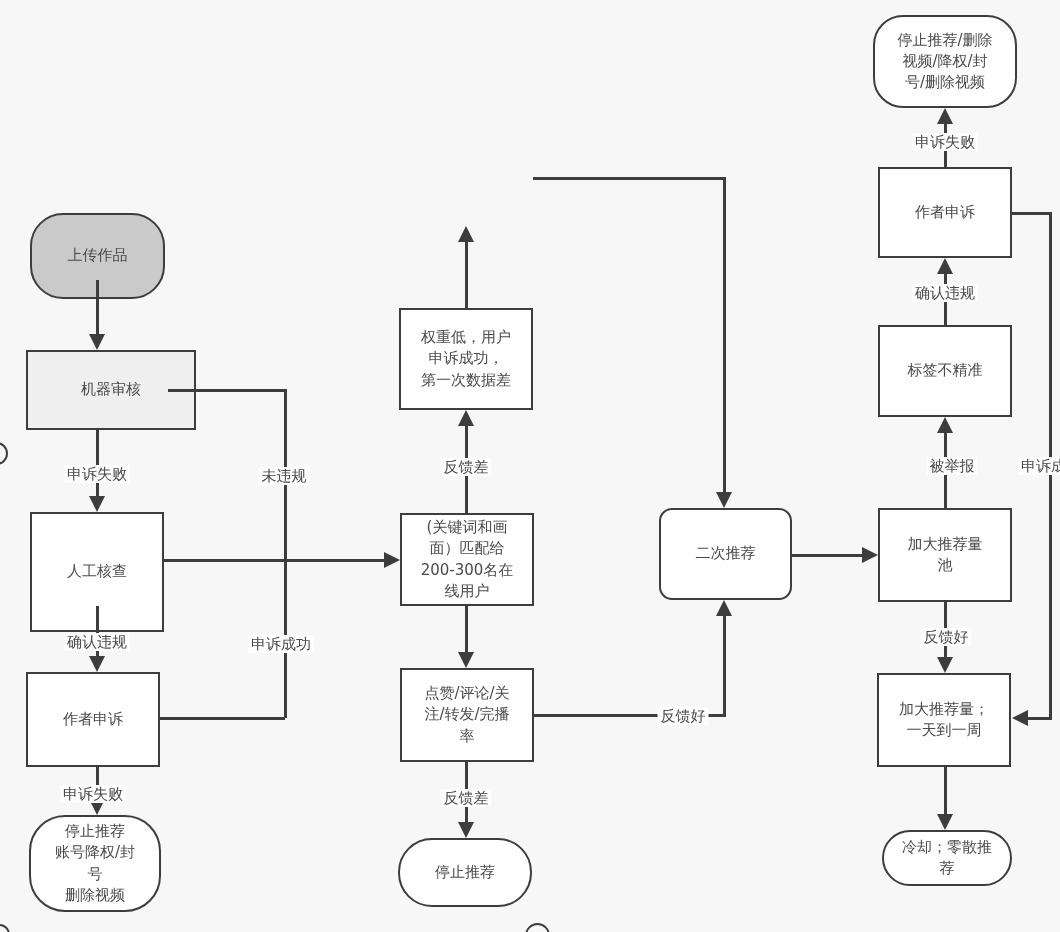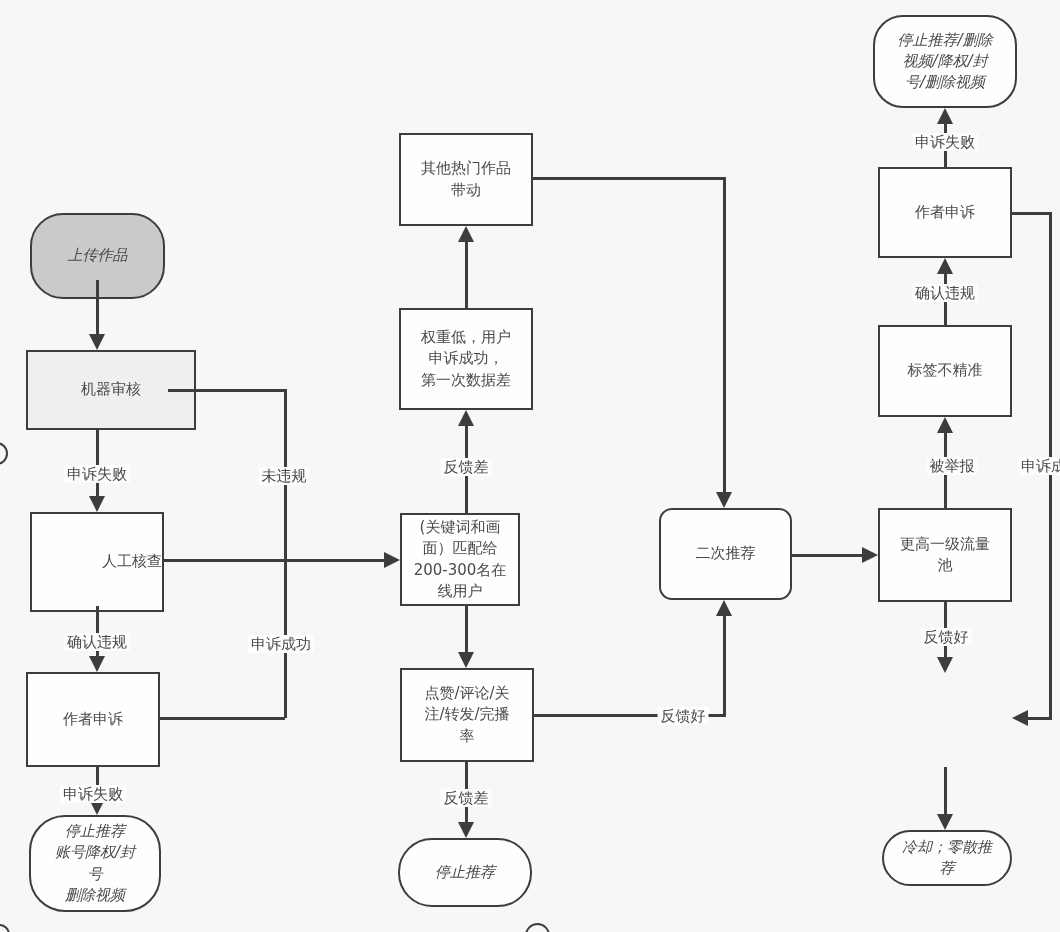--- a/index.html
+++ b/index.html
@@ -16,21 +16,21 @@
   #canvas{
     position:relative;width:1060px;height:932px;background:var(--bg);
     overflow:hidden;color:var(--text);
   }
   .node{
     position:absolute;box-sizing:border-box;border:2.5px solid var(--line);
     background:var(--node-fill);display:flex;align-items:center;justify-content:center;
     text-align:center;font-size:15px;line-height:1.42;color:var(--text);
   }
   .node .txt{white-space:pre-line;display:block;width:100%;}
-  .terminal{border-radius:32px;font-style:italic;}
+  .terminal{border-radius:32px;}
   .hline,.vline{position:absolute;background:var(--line);}
   .hline{height:3px;}
   .vline{width:3px;}
   .ar{position:absolute;width:0;height:0;border-style:solid;}
   .ar-down{border-width:16px 8px 0 8px;border-color:var(--line) transparent transparent transparent;}
   .ar-up{border-width:0 8px 16px 8px;border-color:transparent transparent var(--line) transparent;}
   .ar-right{border-width:8px 0 8px 16px;border-color:transparent transparent transparent var(--line);}
   .ar-left{border-width:8px 16px 8px 0;border-color:transparent var(--line) transparent transparent;}
   .elabel{
     position:absolute;font-size:15px;color:var(--text);background:var(--label-bg);
@@ -48,47 +48,43 @@
 <div id="canvas">
 
   <div class="node terminal" style="left:30px;top:213px;width:135px;height:86px;background:var(--start-fill);border-radius:33px;">
     <span class="txt">上传作品</span>
   </div>
 
   <div class="node" style="left:26px;top:350px;width:170px;height:80px;background:var(--machine-fill);">
     <span class="txt">机器审核</span>
   </div>
 
-  <div class="node" style="left:30px;top:512px;width:134px;height:100px;text-align:right;">
+  <div class="node" style="left:30px;top:512px;width:134px;height:120px;">
     <span class="txt">人工核查</span>
   </div>
 
   <div class="node" style="left:26px;top:672px;width:134px;height:95px;">
     <span class="txt">作者申诉</span>
   </div>
 
   <div class="node terminal" style="left:29px;top:815px;width:132px;height:97px;border-radius:36px;">
     <span class="txt">停止推荐
 账号降权/封
 号
 删除视频</span>
   </div>
 
-  <div class="node" style="left:399px;top:133px;width:134px;height:93px;">
-    <span class="txt">其他热门作品
-带动</span>
-  </div>
 
   <div class="node" style="left:399px;top:308px;width:134px;height:102px;">
     <span class="txt">权重低，用户
 申诉成功，
 第一次数据差</span>
   </div>
 
-  <div class="node" style="left:400px;top:513px;width:120px;height:93px;">
+  <div class="node" style="left:400px;top:513px;width:134px;height:93px;">
     <span class="txt">(关键词和画
 面）匹配给
 200-300名在
 线用户</span>
   </div>
 
   <div class="node" style="left:400px;top:668px;width:134px;height:94px;">
     <span class="txt">点赞/评论/关
 注/转发/完播
 率</span>
@@ -110,24 +106,28 @@
 
   <div class="node" style="left:878px;top:167px;width:134px;height:91px;">
     <span class="txt">作者申诉</span>
   </div>
 
   <div class="node" style="left:878px;top:325px;width:134px;height:92px;">
     <span class="txt">标签不精准</span>
   </div>
 
   <div class="node" style="left:878px;top:508px;width:134px;height:94px;">
-    <span class="txt">更高一级流量
+    <span class="txt">加大推荐量
 池</span>
   </div>
 
+  <div class="node" style="left:877px;top:673px;width:134px;height:94px;">
+    <span class="txt">加大推荐量；
+一天到一周</span>
+  </div>
 
   <div class="node terminal" style="left:882px;top:830px;width:130px;height:56px;border-radius:30px;">
     <span class="txt">冷却；零散推
 荐</span>
   </div>
 
   <div class="vline" style="left:95.5px;top:280px;height:56px;"></div>
   <div class="ar ar-down" style="left:89px;top:334px;"></div>
 
   <div class="vline" style="left:95.5px;top:430px;height:68px;"></div>

